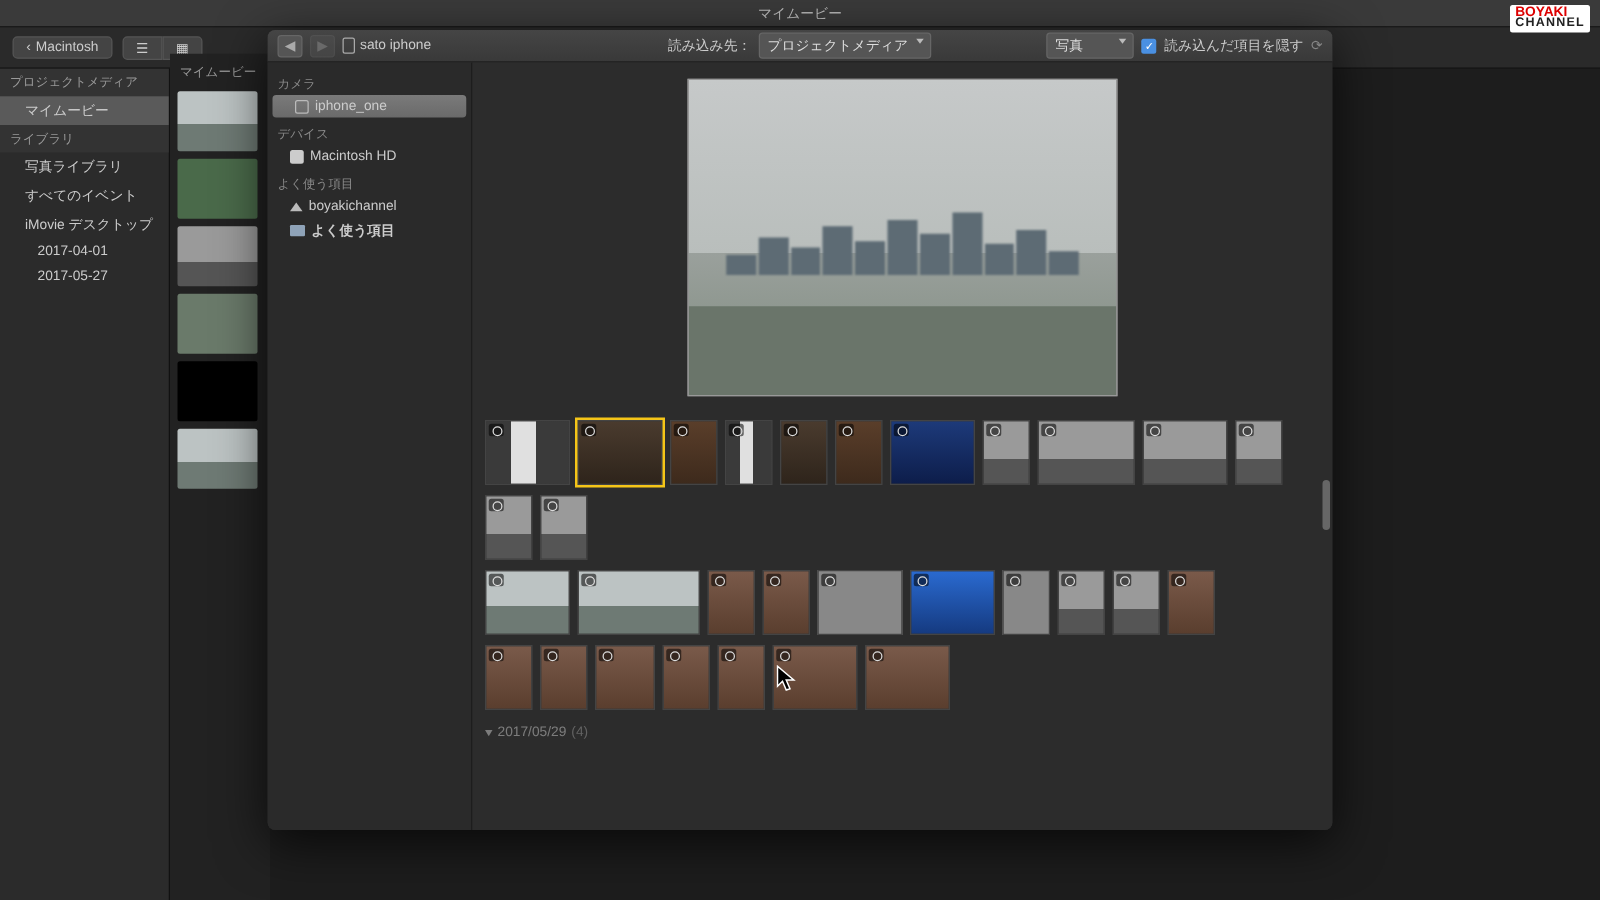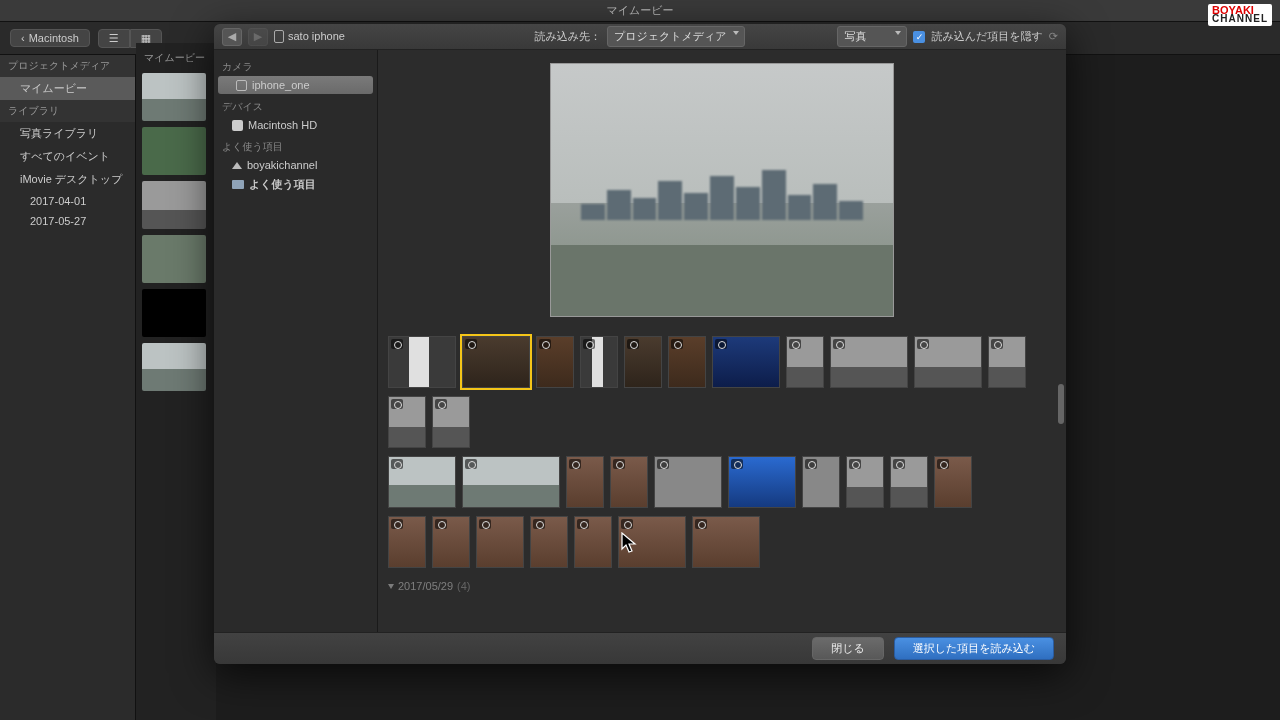--- a/index.html
+++ b/index.html
@@ -287,23 +287,19 @@
         </div>
         <div class="date-hdr" style="opacity:.5">
           <span class="tri"></span>
           <span>2017/05/29</span>
           <span style="color:#999">(4)</span>
         </div>
       </div>
     </div>
   </div>
 
-  <div class="footer">
-    <div class="btn">閉じる</div>
-    <div class="btn primary">選択した項目を読み込む</div>
-  </div>
 </div>
 
 <div class="cursor">
 <svg viewBox="0 0 18 24">
       <path d="M1 1 L1 17 L5 13 L8 20 L11 19 L8 12 L14 12 Z" fill="#000" stroke="#fff" stroke-width="1.2"></path>
     </svg>
 </div>
 
 </body></html>

